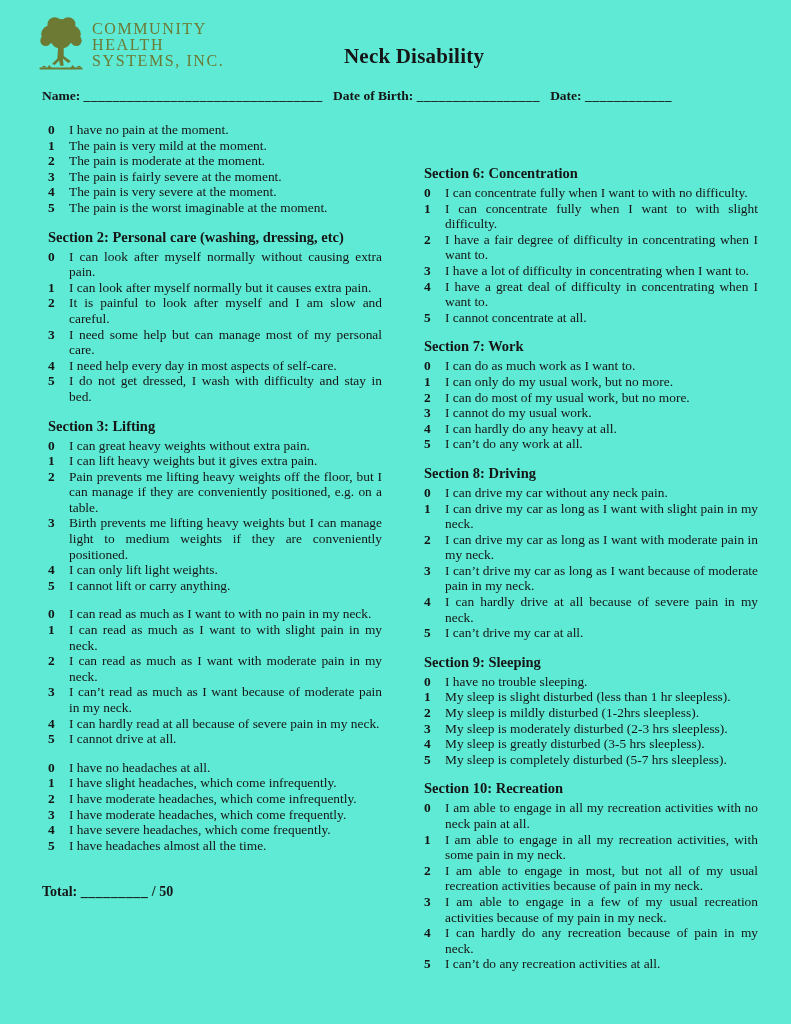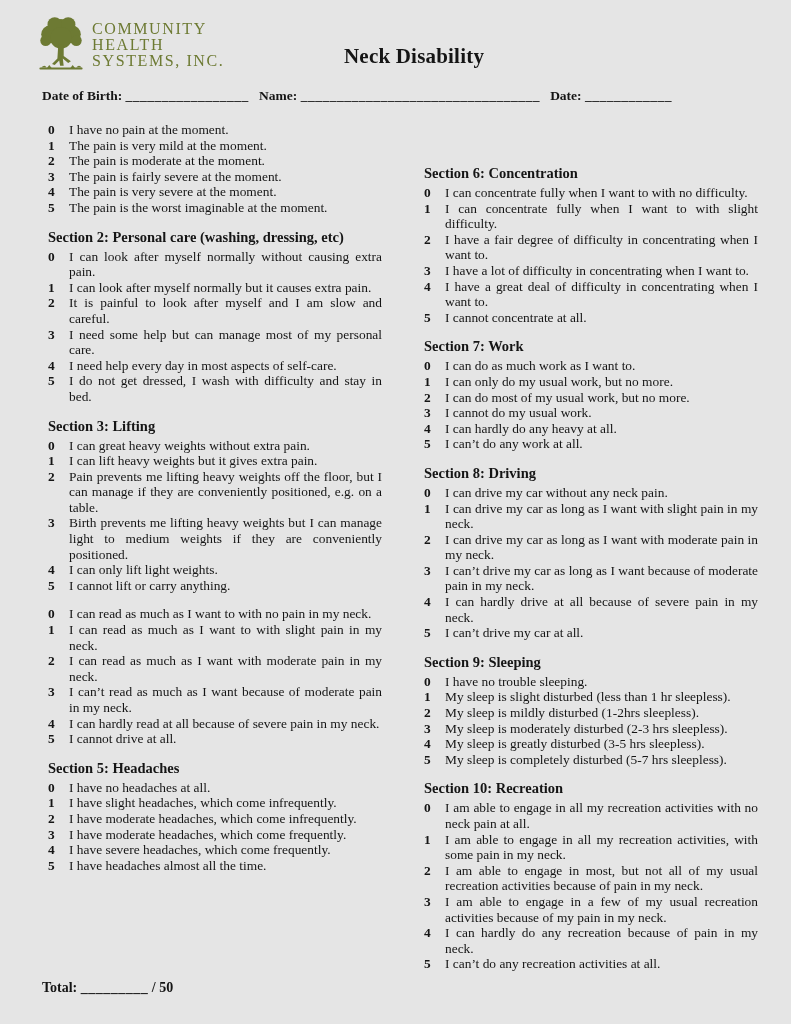--- a/index.html
+++ b/index.html
@@ -1,19 +1,19 @@
 <!DOCTYPE html>
 <html><head>
 <meta charset="utf-8">
 <style>
   html,body { margin:0; padding:0; background:#ffffff; }
   .page {
     position:relative;
     width:791px; height:1024px;
-    background:#e5e5e5;
+    background:#5eead4;
     font-family:"Liberation Serif", serif;
     color:#151515;
     overflow:hidden;
   }
 
   
   .logo { position:absolute; left:34px; top:13px; display:flex; align-items:flex-start; }
   .logo-tree { width:54px; height:66px; flex:none; }
   .logo-text { margin-left:4px; padding-top:8px; font-size:16px; letter-spacing:1.6px; line-height:16px; font-weight:400; }
   .logo-text .lt-line { display:block; }
@@ -42,21 +42,21 @@
   .sec-heading {
     font-size:14.5px; font-weight:bold;
     margin:0 0 3px 0; padding:0;
   }
   .item { display:flex; font-size:13.4px; line-height:15.6px; }
   .item .num { flex:none; width:21px; font-weight:bold; }
   .item .txt { flex:1; text-align:justify; }
 
   
   .total-row {
-    position:absolute; left:42px; top:980px;
+    position:absolute; left:42px; top:884px;
     font-size:14px; font-weight:bold; white-space:nowrap;
   }
 </style>
 </head>
 <body>
 
 <div class="page">
 
   <div class="logo">
     <svg class="logo-tree" viewBox="0 0 60 72" xmlns="http://www.w3.org/2000/svg">
@@ -81,26 +81,26 @@
       <span class="lt-line">COMMUNITY</span>
       <span class="lt-line">HEALTH</span>
       <span class="lt-line">SYSTEMS, INC.</span>
     </div>
   </div>
 
   <h1 class="page-title">Neck Disability</h1>
 
   <div class="fields-row">
     <span class="field">
+      <span>Name:</span>
+      <span class="blank-line">_________________________________</span>
+    </span>
+    <span class="field">
       <span>Date of Birth:</span>
       <span class="blank-line">_________________</span>
-    </span>
-    <span class="field">
-      <span>Name:</span>
-      <span class="blank-line">_________________________________</span>
     </span>
     <span class="field">
       <span>Date:</span>
       <span class="blank-line">____________</span>
     </span>
   </div>
 
   <div class="col col-left" id="col-left">
       <section class="section">
         <div class="item">
@@ -202,21 +202,20 @@
         <div class="item">
           <span class="num">4</span>
           <span class="txt">I can hardly read at all because of severe pain in my neck.</span>
         </div>
         <div class="item">
           <span class="num">5</span>
           <span class="txt">I cannot drive at all.</span>
         </div>
       </section>
       <section class="section">
-        <h2 class="sec-heading">Section 5: Headaches</h2>
         <div class="item">
           <span class="num">0</span>
           <span class="txt">I have no headaches at all.</span>
         </div>
         <div class="item">
           <span class="num">1</span>
           <span class="txt">I have slight headaches, which come infrequently.</span>
         </div>
         <div class="item">
           <span class="num">2</span>

